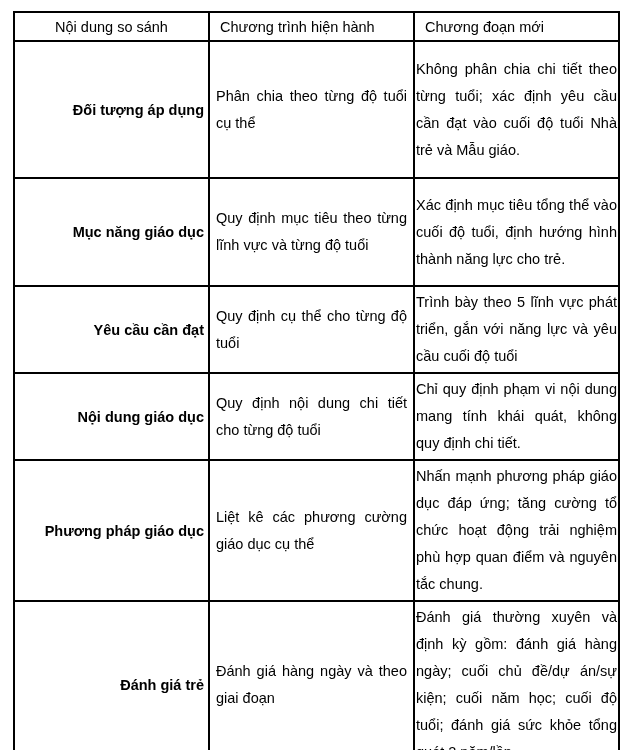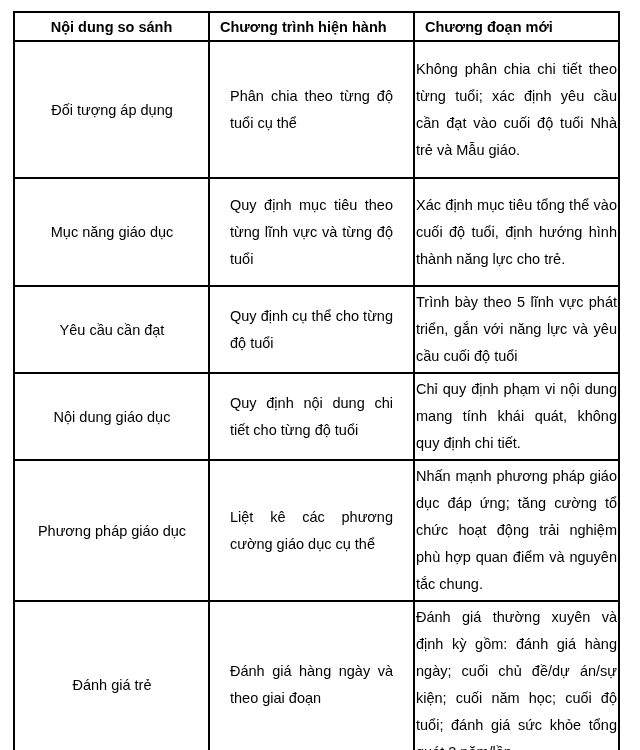--- a/index.html
+++ b/index.html
@@ -29,37 +29,37 @@
     line-height: 27px;
   }
   table.cmp th, table.cmp td {
     border: 2px solid #000000;
     vertical-align: middle;
     overflow: hidden;
   }
   
   table.cmp thead tr { height: 29px; }
   table.cmp th {
-    font-weight: bold;
+    font-weight: normal;
     font-size: 14.5px;
     line-height: 16px;
     padding: 2px 4px;
   }
   table.cmp th.c1 { text-align: center; }
   table.cmp th.c2, table.cmp th.c3 { text-align: left; padding-left: 10px; border-radius: 9px; }
   
   table.cmp td.label {
-    font-weight: normal;
-    text-align: center;
+    font-weight: bold;
+    text-align: right;
     padding: 0 4px 0 5px;
     line-height: 18px;
   }
   table.cmp td.current {
     text-align: justify;
-    padding: 0 20px;
+    padding: 0 6px;
   }
   table.cmp td.new {
     text-align: justify;
     padding: 2px 1px;
   }
   
   table.cmp tbody tr:nth-child(1) { height: 137px; }
   table.cmp tbody tr:nth-child(2) { height: 108px; }
   table.cmp tbody tr:nth-child(3) { height: 80px; }
   table.cmp tbody tr:nth-child(4) { height: 80px; }

